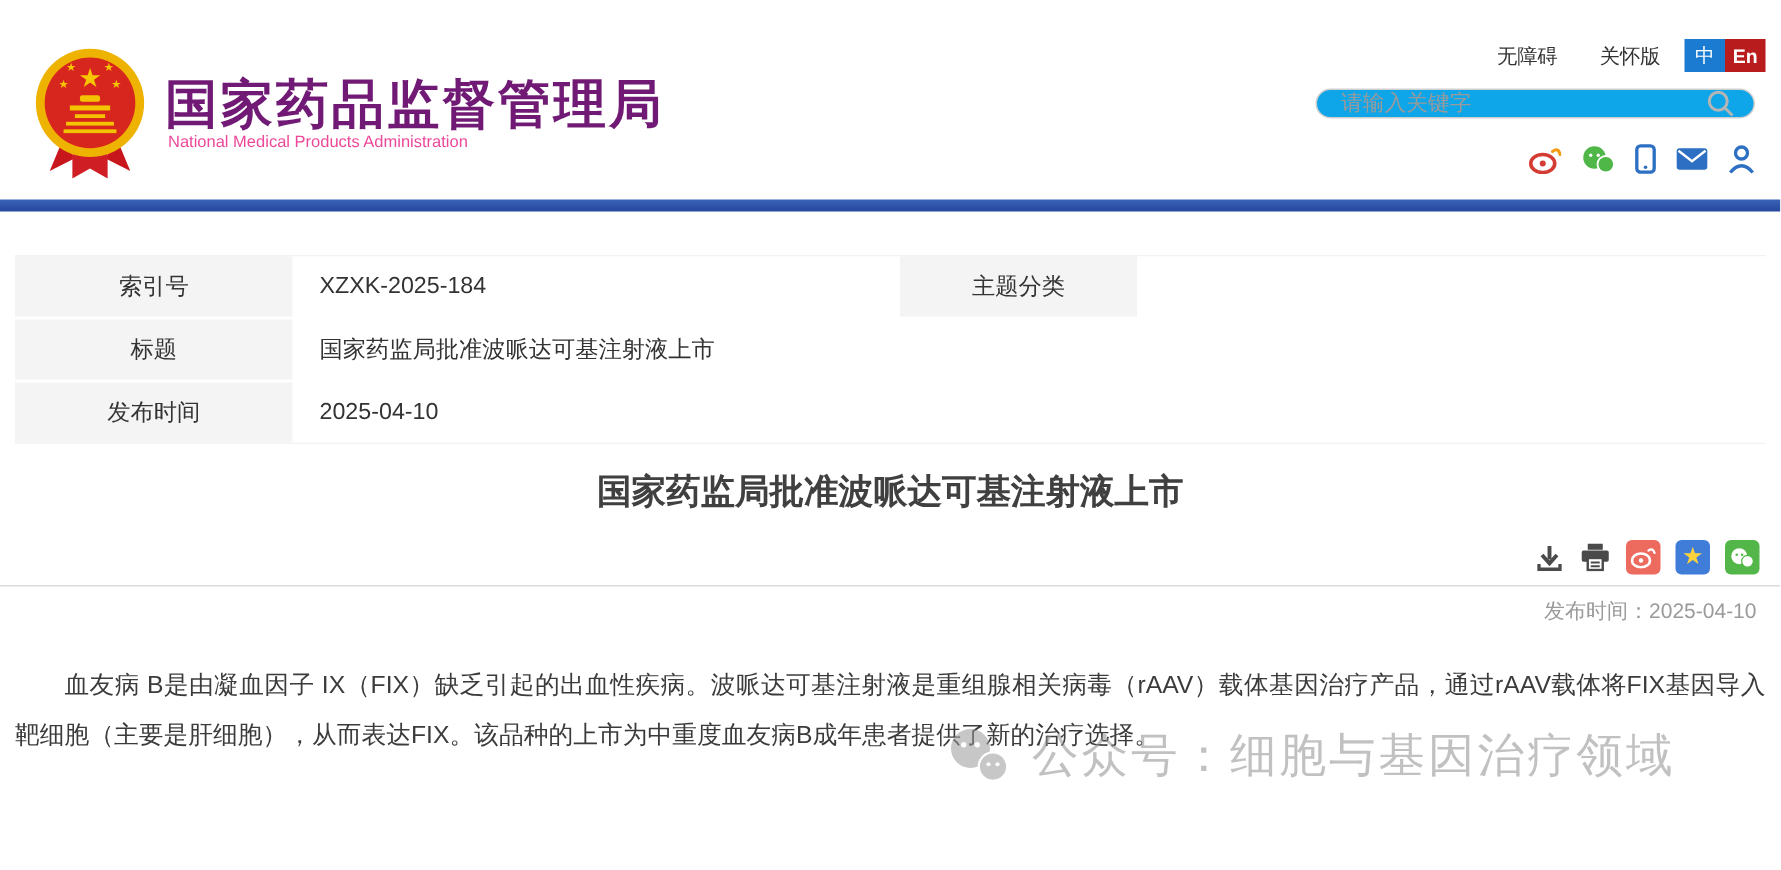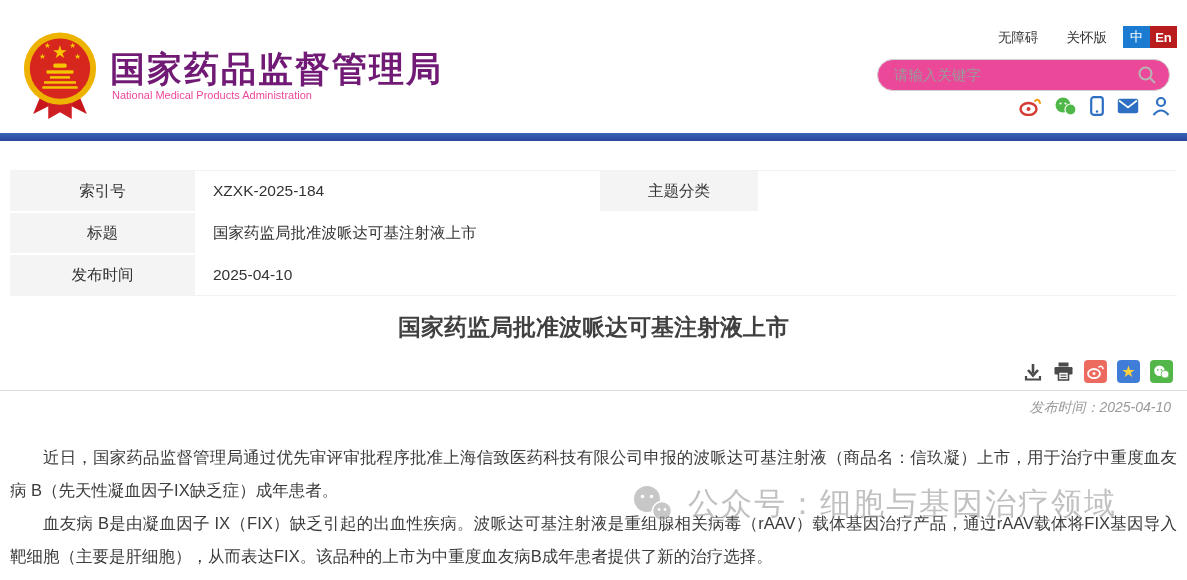--- a/index.html
+++ b/index.html
@@ -12,21 +12,21 @@
   .site-title { position:absolute; left:110px; top:46px; font-size:35px; font-weight:bold; color:#701a75; letter-spacing:2px; white-space:nowrap; }
   .site-subtitle { position:absolute; left:112px; top:89px; font-size:11px; color:#ec4899; white-space:nowrap; }
 
   .top-links { position:absolute; top:29px; right:80px; display:flex; gap:16px; font-size:13.5px; color:#333; }
   .top-links span { cursor:pointer;margin-left:12px; }
   .lang-toggle { position:absolute; top:26px; right:10px; display:flex; }
   .lang-btn { width:27px; height:22px; display:flex; align-items:center; justify-content:center; font-size:13px; color:#fff; cursor:pointer; }
   .lang-zh { background:#1a7bd0; }
   .lang-en { background:#b91c1c;font-weight:bold; }
 
-  .search-box { position:absolute; top:59px; right:17px; width:293px; height:32px; border:1px solid #cfcfcf; border-radius:17px; background:#ec4899; display:flex; align-items:center; padding:0 12px 0 16px; }
+  .search-box { position:absolute; top:59px; right:17px; width:293px; height:20px; border:1px solid #cfcfcf; border-radius:17px; background:#0ea5e9; display:flex; align-items:center; padding:0 12px 0 16px; }
   .search-box input { flex:1; border:none; outline:none; font-size:14.5px; color:#333; background:transparent; font-family:inherit; }
   .search-box input::placeholder { color:#9a9a9a; }
   .search-mag { flex:0 0 auto; cursor:pointer; display:flex; }
 
   .social-row { position:absolute; top:96px; right:17px; display:flex; align-items:center; gap:13px; }
   .social-row .sicon { display:flex; align-items:center; cursor:pointer; }
 
   
   .nav-bar { position:absolute; top:133px; left:0; width:100%; height:8px; background:linear-gradient(#3a63b8,#26479c); }
 
@@ -41,21 +41,21 @@
   .article-title { position:absolute; top:312px; left:0; width:100%; text-align:center; font-size:23px; font-weight:600; color:#404040; }
 
   .toolbar { position:absolute; top:360px; right:14px; display:flex; align-items:center; gap:10px; }
   .tool { cursor:pointer; display:flex; align-items:center; }
   .badge { width:23px; height:23px; border-radius:4px; display:flex; align-items:center; justify-content:center; cursor:pointer; }
   .badge-weibo { background:#ed6a5f; }
   .badge-star { background:#3f7dd8; color:#ffd23e; font-size:16px; line-height:1; }
   .badge-wechat { background:#52b748; }
 
   .article-divider { position:absolute; top:390px; left:0; width:100%; height:1px; background:#dcdcdc; }
-  .publish-row { position:absolute; top:399px; right:16px; font-size:14px; color:#9a9a9a;font-style:italic; }
+  .publish-row { position:absolute; top:399px; right:16px; font-size:14px; color:#9a9a9a; }
 
   .article-body { position:absolute; top:441px; left:10px; width:1167px; font-size:16.5px; line-height:33px; color:#3b3b3b; text-align:justify; }
   .article-body p { text-indent:2em; margin:0; }
 
   
   .watermark { position:absolute; left:630px; top:483px; display:flex; align-items:center; gap:10px; opacity:0.55; pointer-events:none; white-space:nowrap; z-index:5; }
   .watermark .wm-text { font-size:31px; color:#8f8f8f; letter-spacing:2px;text-align:right; }
 </style>
 </head>
 <body>
@@ -192,21 +192,20 @@
     </span>
   </div>
 
   <div class="article-divider"></div>
 
   <div class="publish-row">
     <span>发布时间：</span><span>2025-04-10</span>
   </div>
 
   <div class="article-body">
-    <p>近日，国家药品监督管理局通过优先审评审批程序批准上海信致医药科技有限公司申报的波哌达可基注射液（商品名：信玖凝）上市，用于治疗中重度血友病 B（先天性凝血因子IX缺乏症）成年患者。</p>
     <p>血友病 B是由凝血因子 IX（FIX）缺乏引起的出血性疾病。波哌达可基注射液是重组腺相关病毒（rAAV）载体基因治疗产品，通过rAAV载体将FIX基因导入靶细胞（主要是肝细胞），从而表达FIX。该品种的上市为中重度血友病B成年患者提供了新的治疗选择。</p>
   </div>
 
   <div class="watermark">
     <svg width="48" height="38" viewBox="0 0 48 38">
       <circle cx="17" cy="14" r="13" fill="#9a9a9a"></circle>
       <circle cx="32" cy="26" r="9.5" fill="#9a9a9a" stroke="#ffffff" stroke-width="1.5"></circle>
       <circle cx="12.5" cy="11.5" r="1.8" fill="#ffffff"></circle>
       <circle cx="21.5" cy="11.5" r="1.8" fill="#ffffff"></circle>
       <circle cx="29" cy="24.5" r="1.4" fill="#ffffff"></circle>

